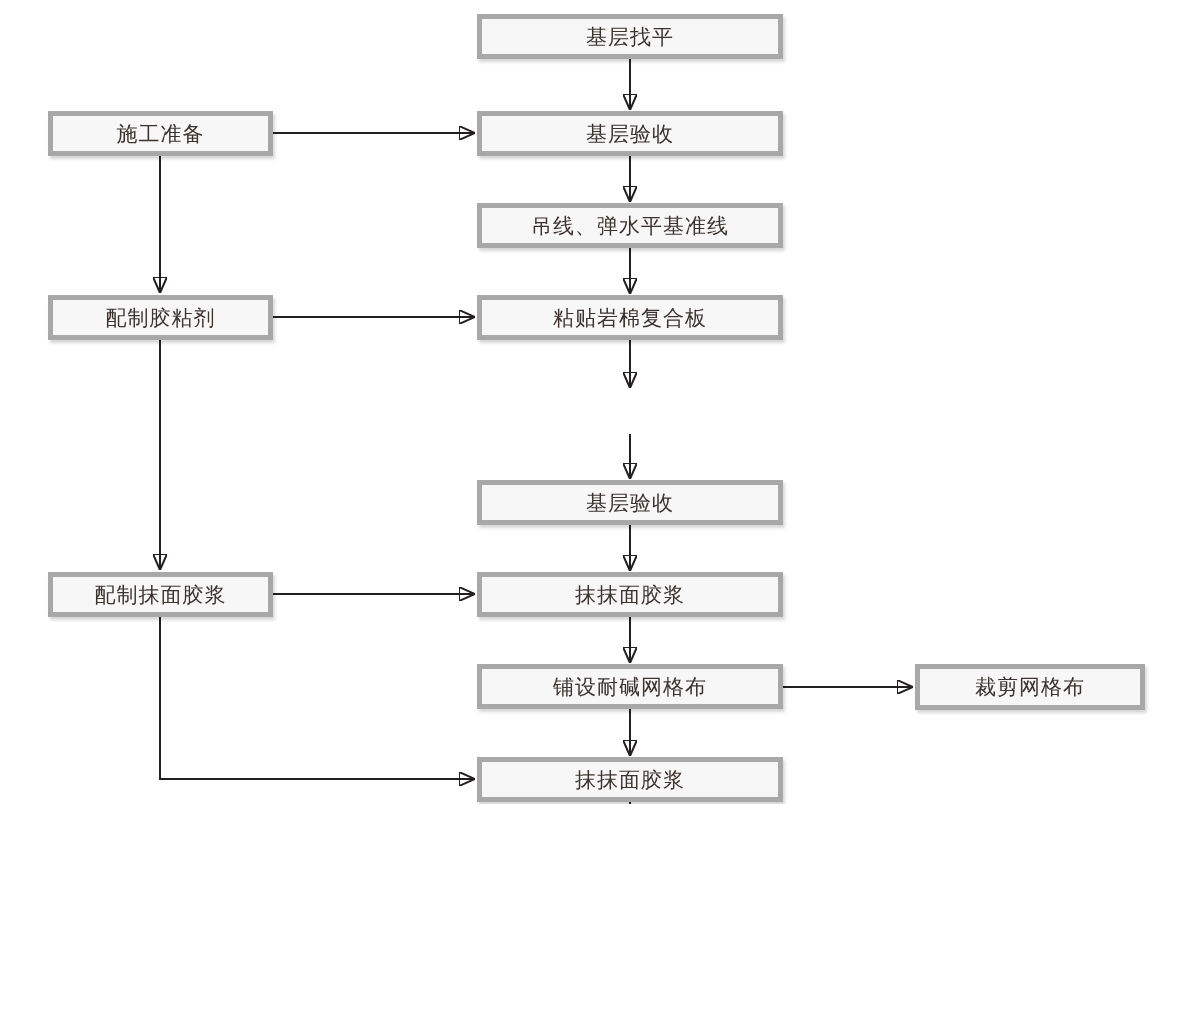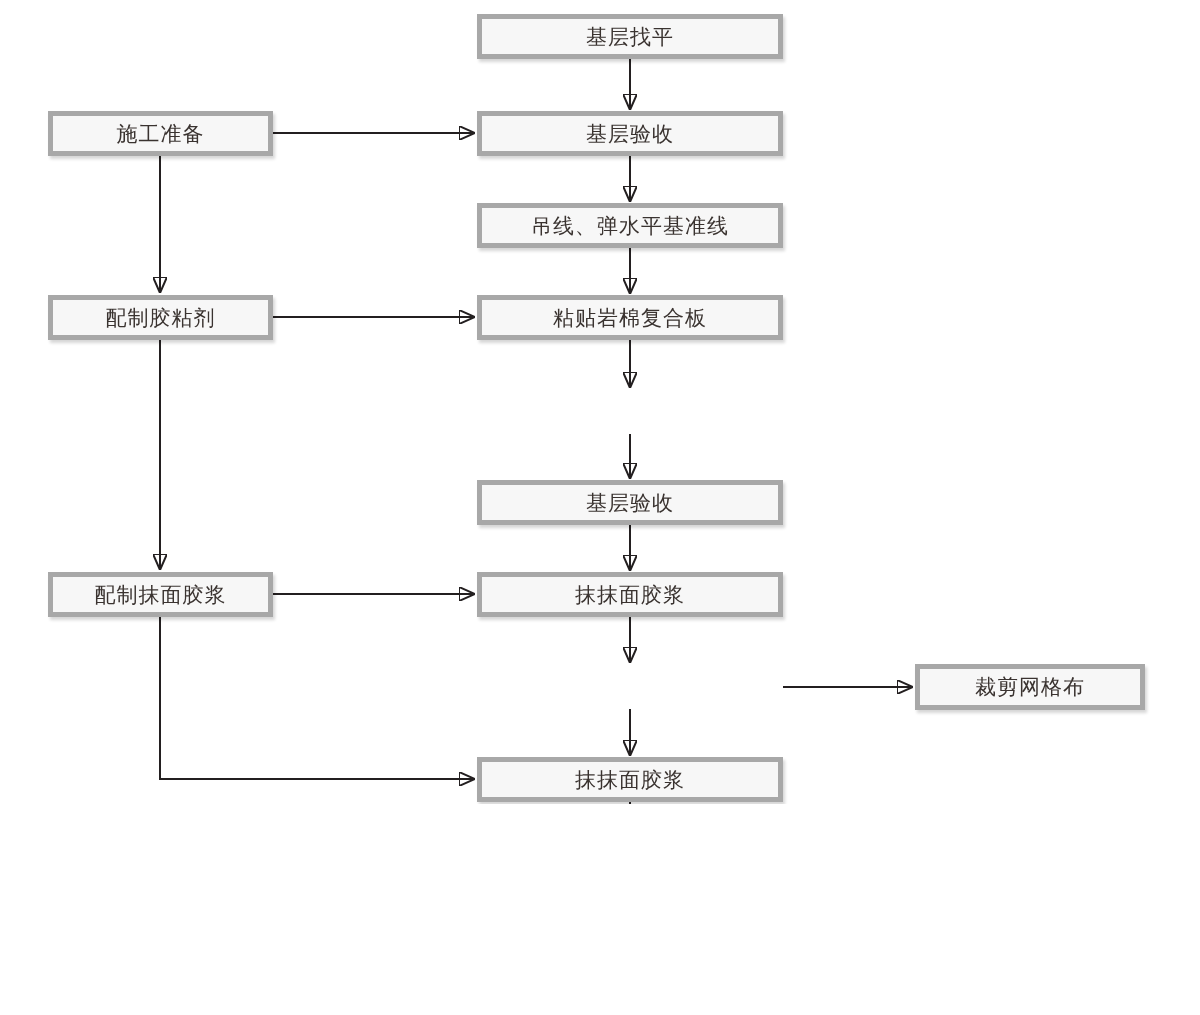--- a/index.html
+++ b/index.html
@@ -75,20 +75,21 @@
 
     <path d="M783,687 H911" marker-end="url(#ah)"></path>
   </svg>
 
   <div class="box col-main" style="top:14px">基层找平</div>
   <div class="box col-main" style="top:111px">基层验收</div>
   <div class="box col-main" style="top:203px">吊线、弹水平基准线</div>
   <div class="box col-main" style="top:295px">粘贴岩棉复合板</div>
   <div class="box col-main" style="top:480px">基层验收</div>
   <div class="box col-main" style="top:572px">抹抹面胶浆</div>
+  <div class="box col-main" style="top:664px">铺设耐碱网格布</div>
   <div class="box col-main" style="top:757px">抹抹面胶浆</div>
 
   <div class="box col-left" style="top:295px">配制胶粘剂</div>
   <div class="box col-left" style="top:111px">施工准备</div>
   <div class="box col-right" style="top:664px">裁剪网格布</div>
 
   <div class="box col-left" style="top:572px">配制抹面胶浆</div>
 
 </div>
 

